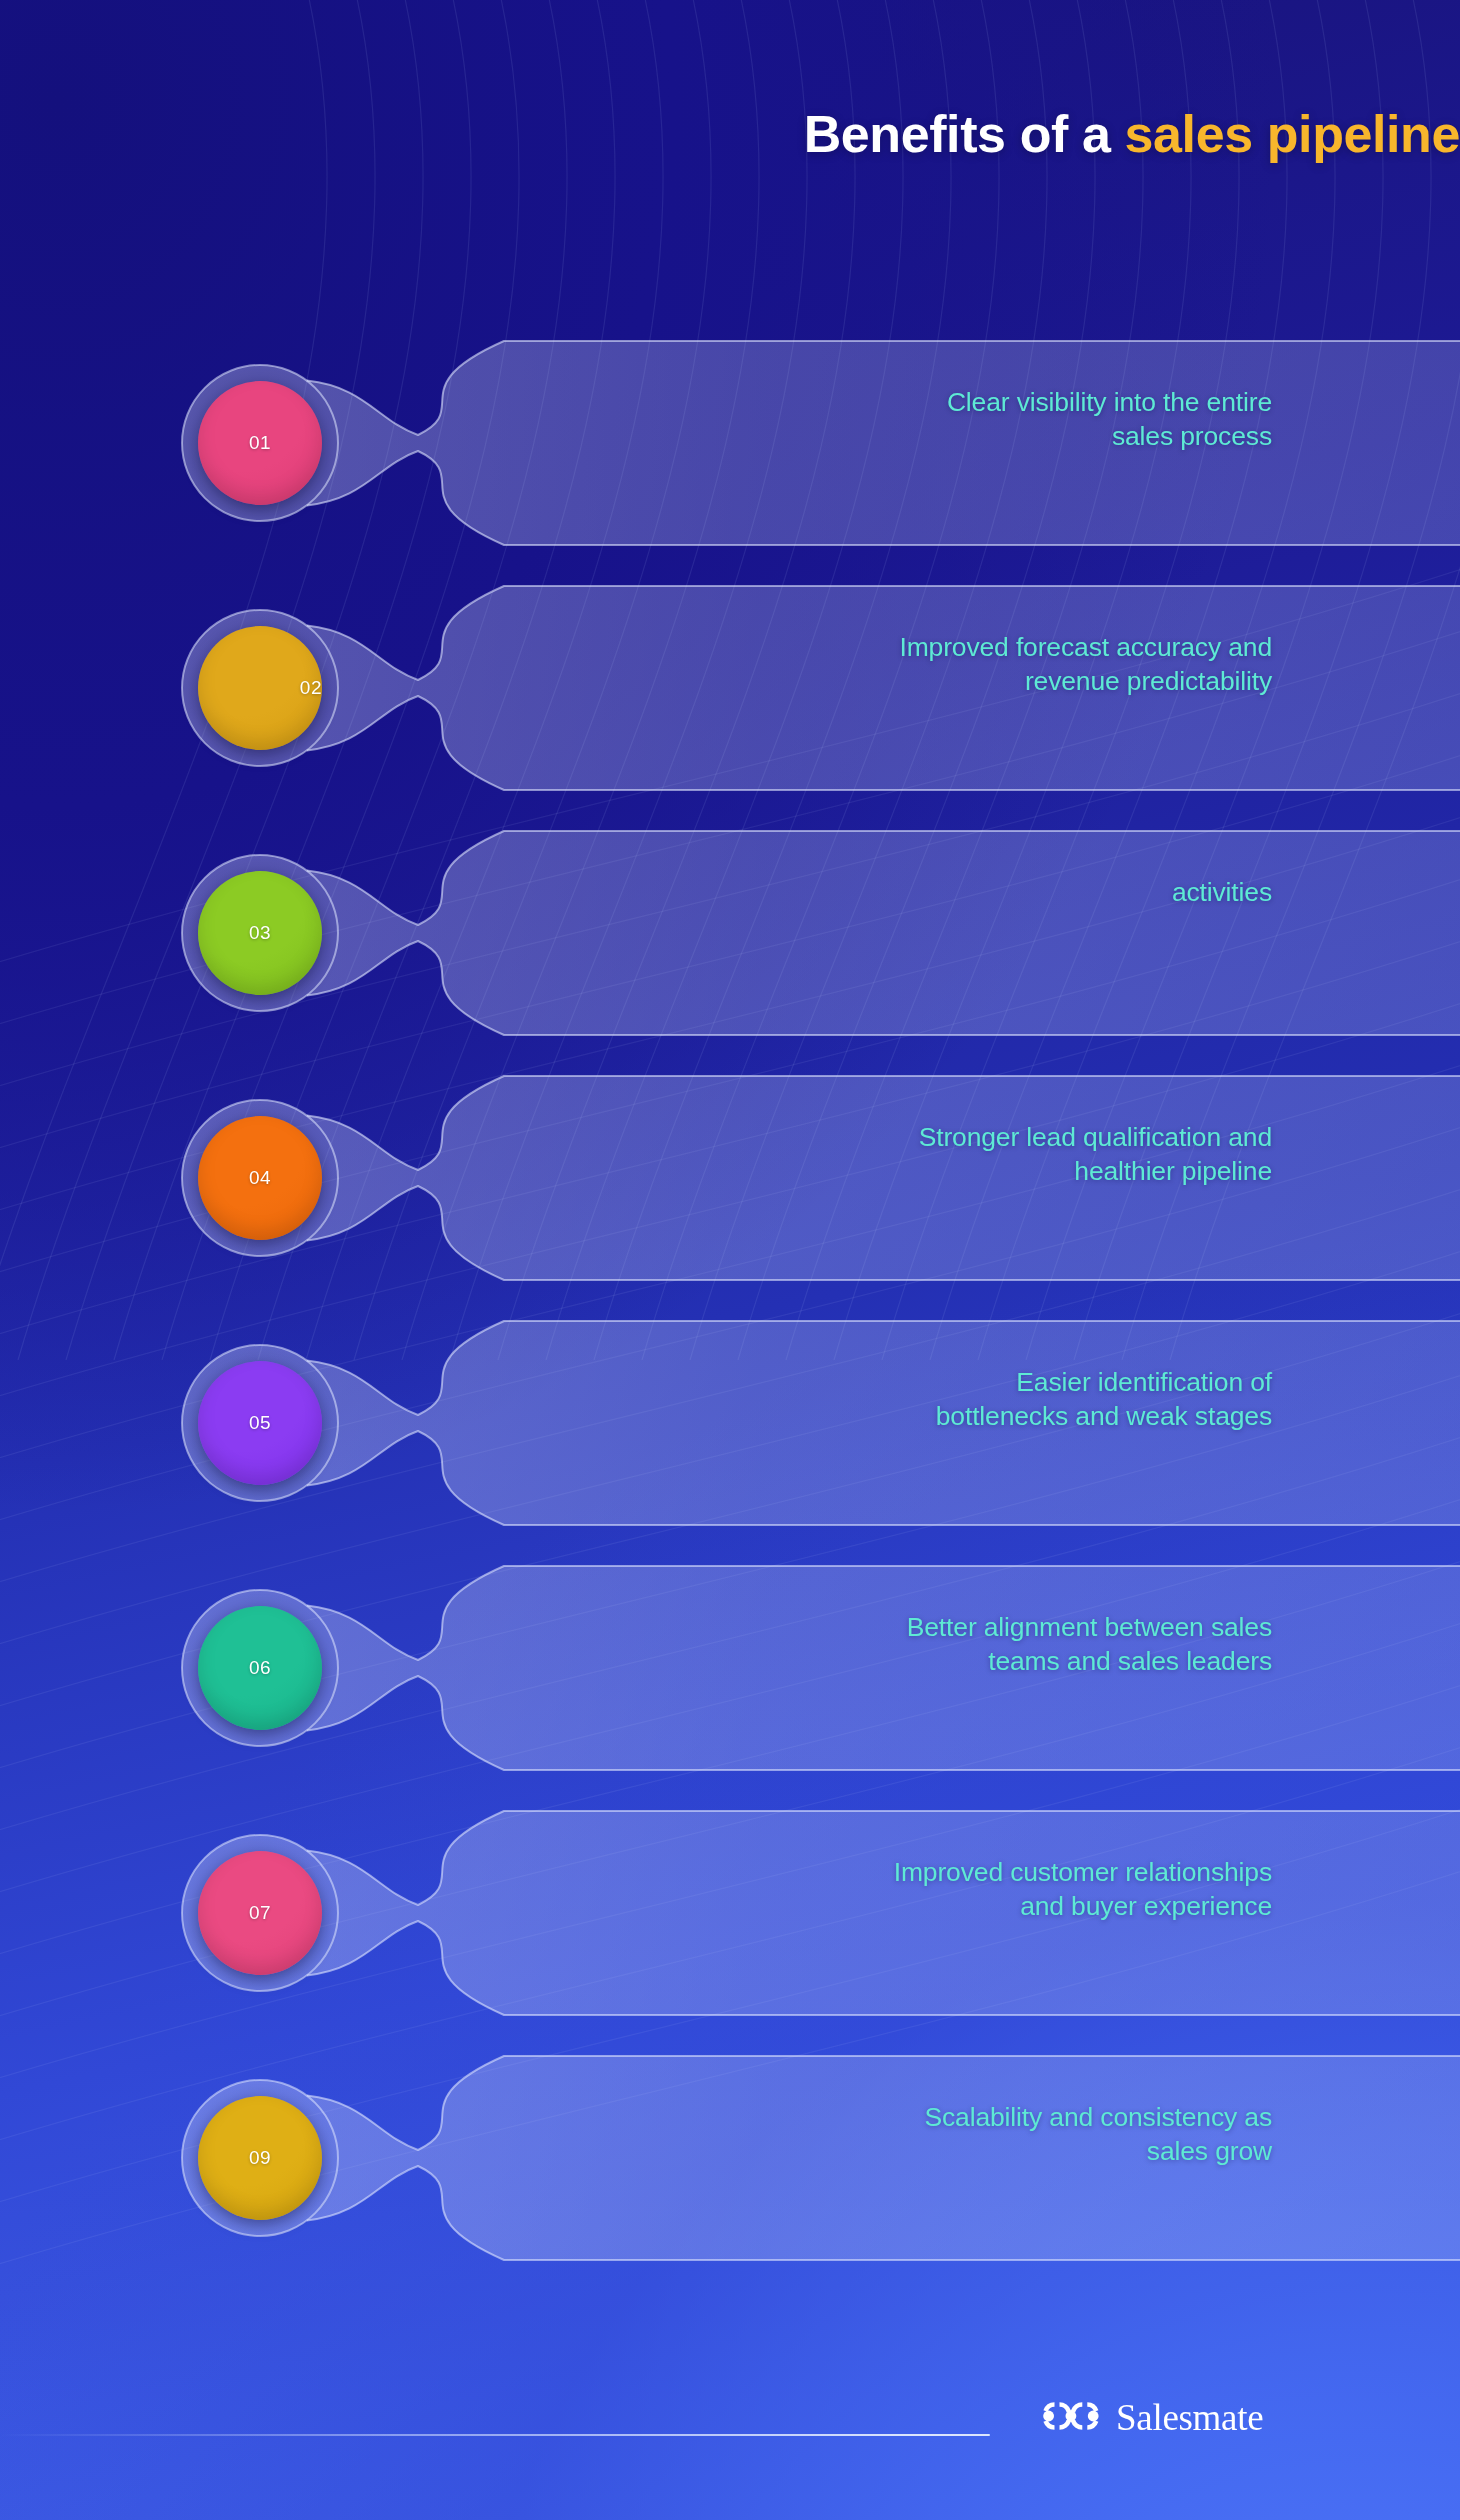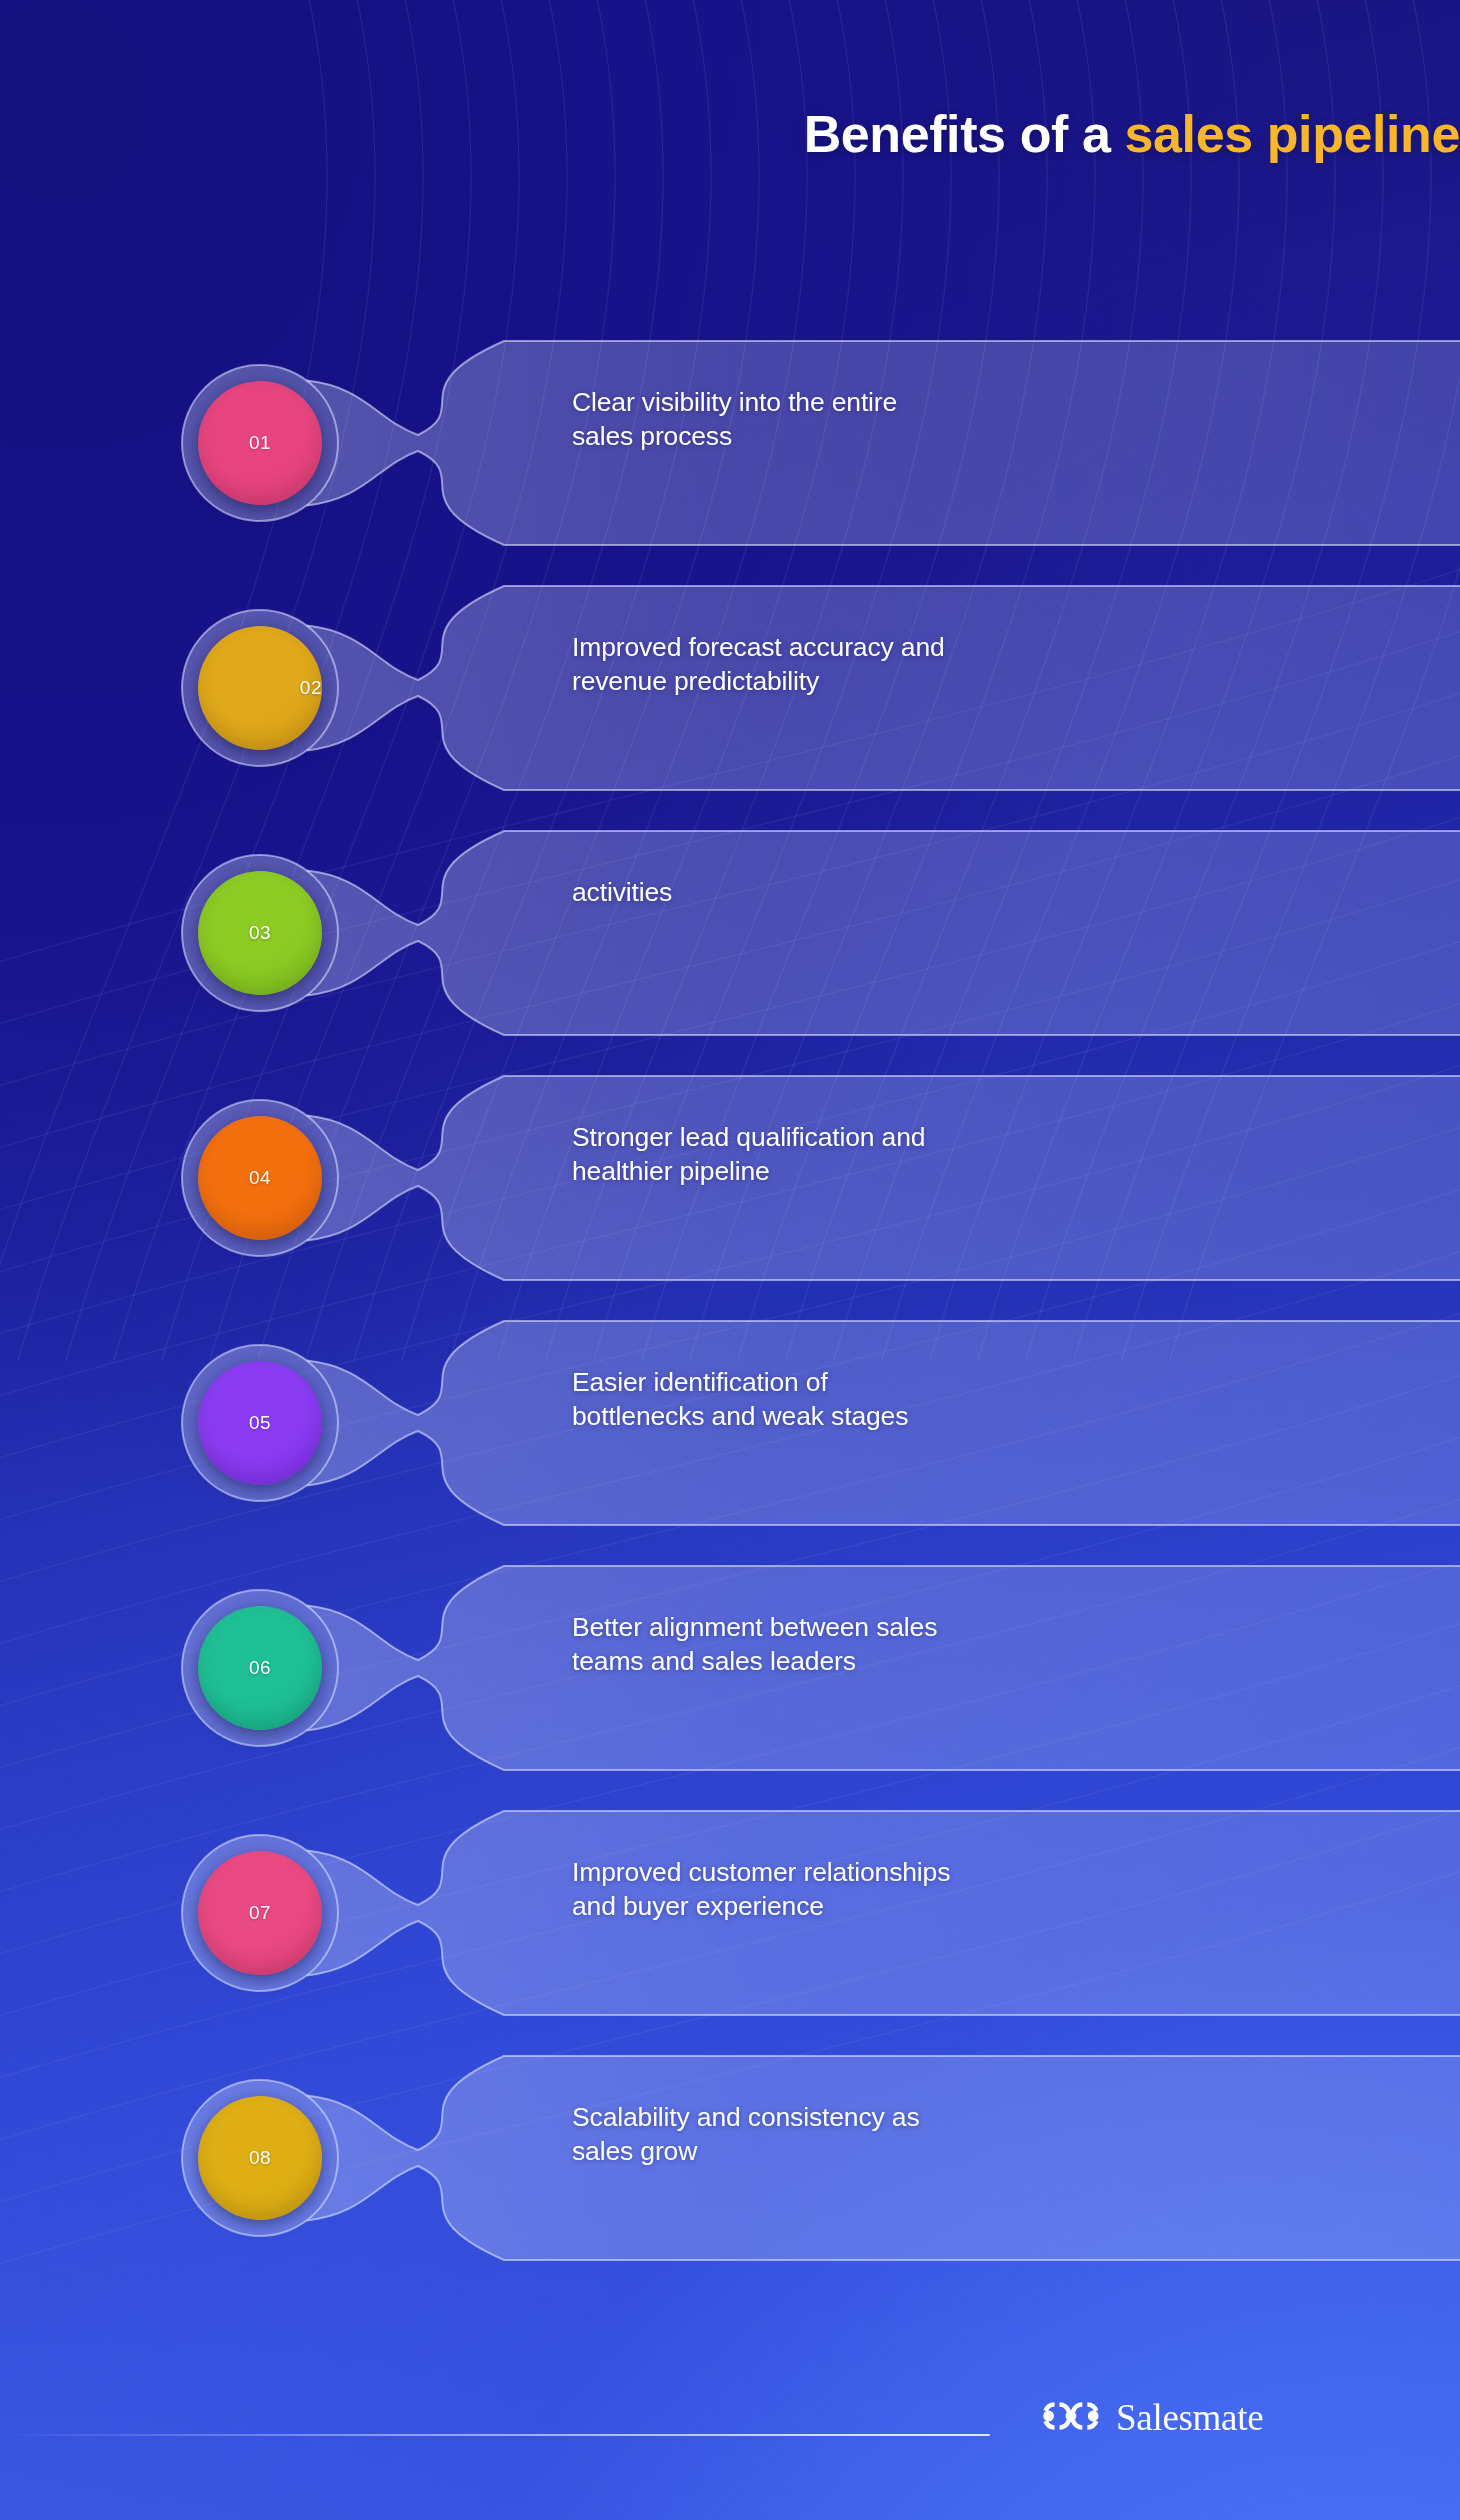--- a/index.html
+++ b/index.html
@@ -64,26 +64,27 @@
     letter-spacing: 0.5px;
     box-shadow: 0 5px 16px rgba(8,8,50,0.45), inset 0 -8px 18px rgba(0,0,0,0.12);
   }
   .bubble span { text-shadow: 0 1px 3px rgba(0,0,0,0.28); }
 
   .row-text {
     position:absolute;
     left: 572px;
     top: 62px;
     width: 700px;
-    color:#ffffff;
+    color:#5eead4;
     font-size: 26.5px;
     font-weight: 500;
     line-height: 1.30;
     letter-spacing: -0.15px;
     text-shadow: 0 1px 5px rgba(10,10,60,0.35);
+    text-align: right;
   }
 
   
   .footer-rule {
     position:absolute;
     left: 0px;
     top: 2434px;
     width: 990px;
     height: 2px;
     background: linear-gradient(90deg, rgba(190,205,255,0.0) 0%, rgba(205,218,255,0.55) 40%, rgba(232,240,255,0.92) 92%, rgba(232,240,255,0.92) 100%);
@@ -326,21 +327,21 @@
             <stop offset="45%" stop-color="rgba(200,210,250,0.27)"></stop>
             <stop offset="100%" stop-color="rgba(196,208,250,0.23)"></stop>
           </linearGradient>
         </defs>
         <path d="M 260 42 A 78 78 0 0 0 260 198 A 78 78 0 0 0 306.8 182.4 C 365.3 176.16, 378 142, 418 128 C 473 154, 400 176, 504 222 L 1460 222 L 1460 18 L 504 18 C 400 64, 473 86, 418 112 C 378 98, 365.3 63.84, 306.8 57.599999999999994 A 78 78 0 0 0 260 42 Z" fill="url(#rg7)"></path>
         <path d="M 306.8 57.599999999999994 C 365.3 63.84, 378 98, 418 112 C 473 86, 400 64, 504 18 L 1460 18" fill="none" stroke="rgba(224,231,255,0.58)" stroke-width="2"></path>
         <path d="M 306.8 182.4 C 365.3 176.16, 378 142, 418 128 C 473 154, 400 176, 504 222 L 1460 222" fill="none" stroke="rgba(224,231,255,0.58)" stroke-width="2"></path>
         <circle cx="260" cy="120" r="78" fill="none" stroke="rgba(224,231,255,0.55)" stroke-width="2"></circle>
       </svg>
       <div class="bubble" style="background: radial-gradient(120% 120% at 36% 22%, rgb(223, 175, 21) 0%, rgb(223, 175, 21) 42%, rgb(207, 159, 12) 100%);">
-        <span>08</span>
+        <span>09</span>
       </div>
       <div class="row-text">
         <div>Scalability and consistency as</div>
         <div>sales grow</div>
       </div>
     </div>
   </div>
 
 <div class="footer-rule"></div>
 <div class="brand">

